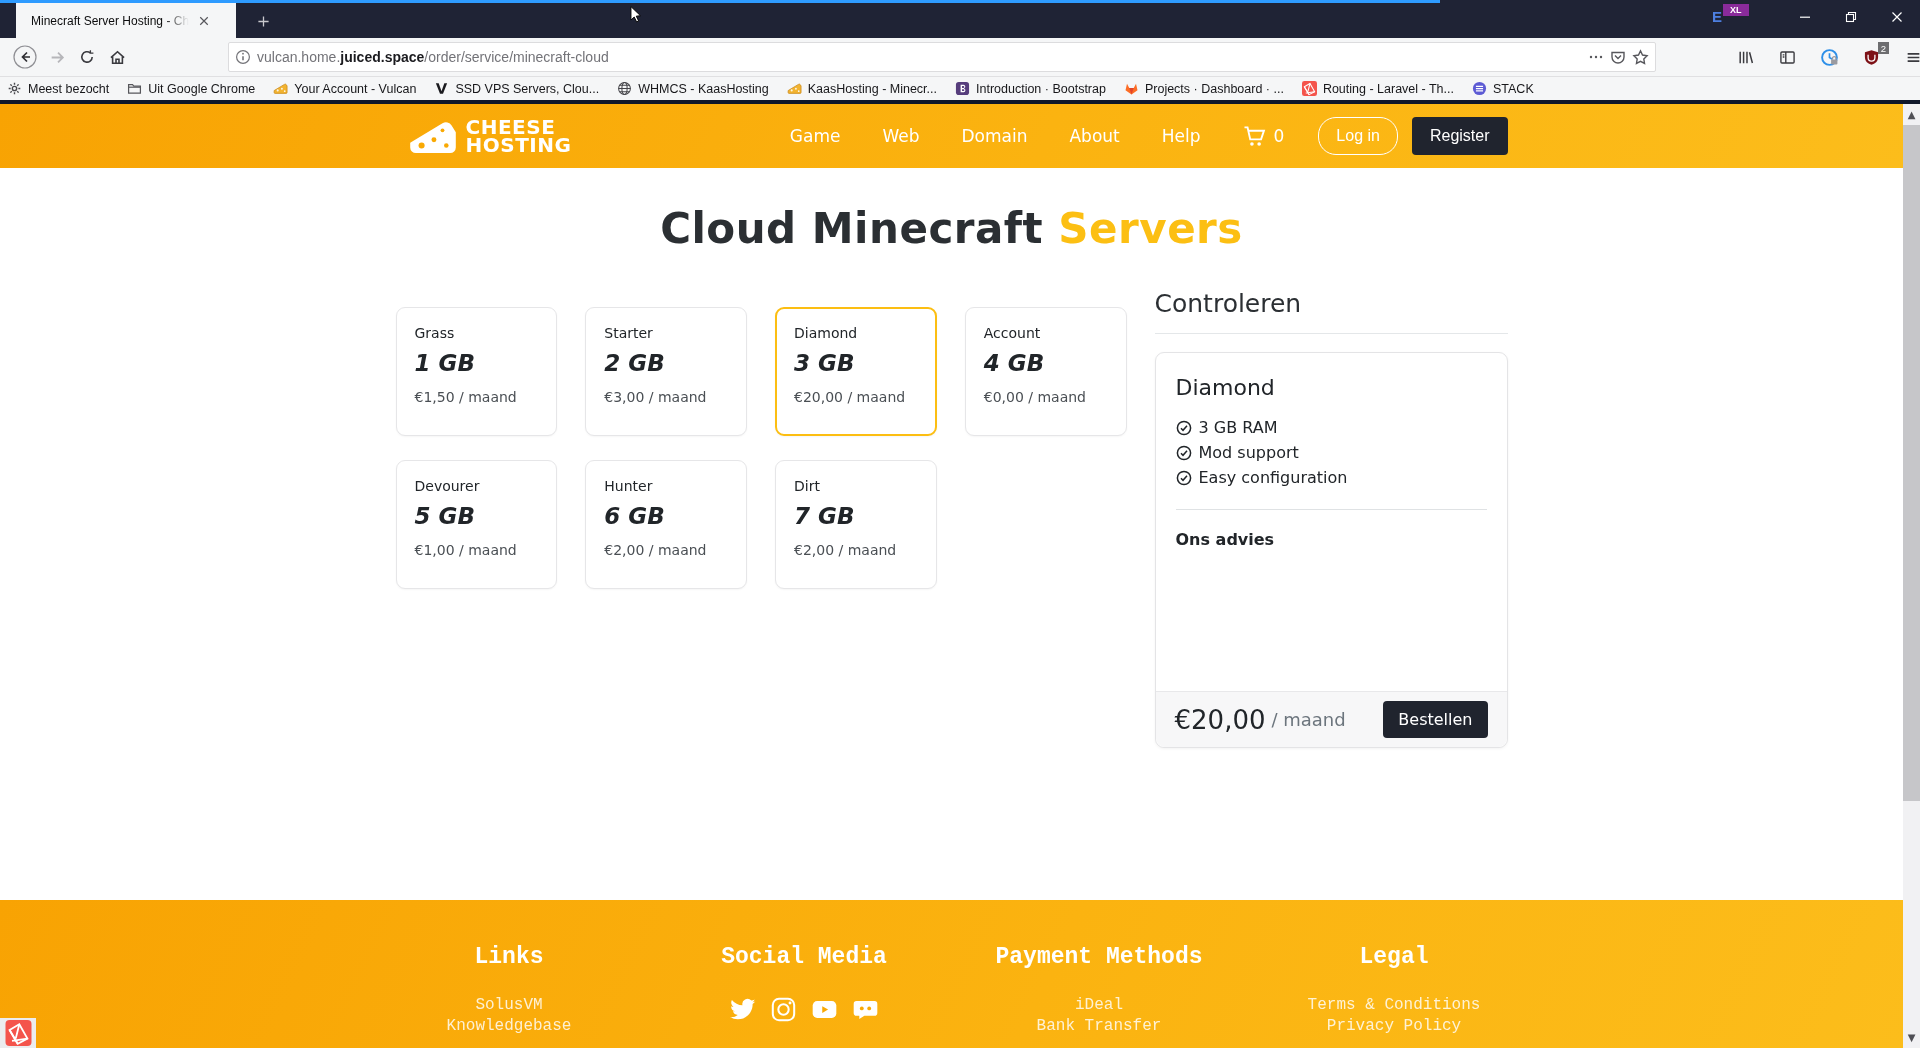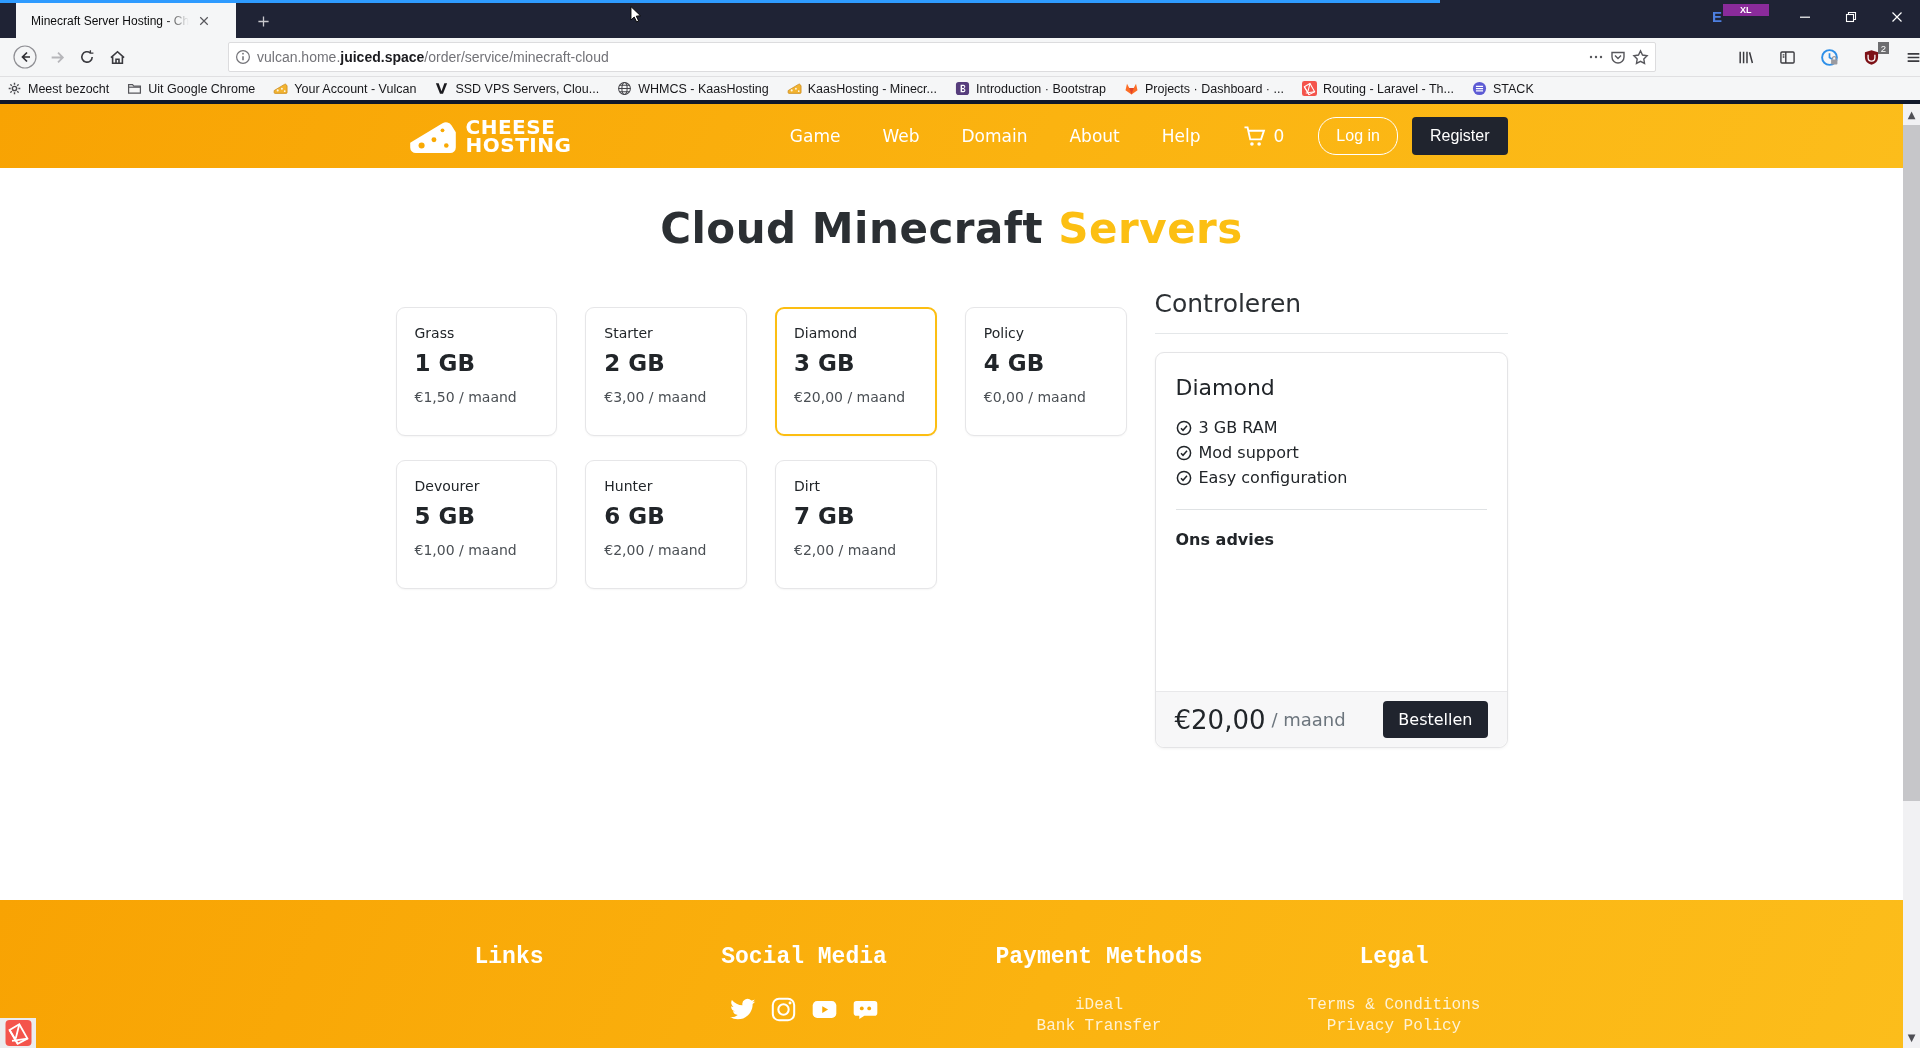--- a/index.html
+++ b/index.html
@@ -12,21 +12,21 @@
   .accent-line { position:absolute; top:0; left:0; width:1440px; height:3px; background:#2e9bff; }
   .tab { position:absolute; top:3px; left:16px; width:220px; height:35px; background:#f5f6f7;
          display:flex; align-items:center; padding:0 8px; gap:7px; }
   .tab-title { font-size:12px; color:#0c0c0d; white-space:nowrap; overflow:hidden; width:158px;
                -webkit-mask-image:linear-gradient(90deg,#000 85%,transparent); mask-image:linear-gradient(90deg,#000 85%,transparent); }
   .tab-close { width:16px; height:16px; display:flex; align-items:center; justify-content:center; flex:none; }
   .newtab-btn { position:absolute; top:10px; left:252px; width:22px; height:22px; display:flex; align-items:center; justify-content:center; }
   .titlebar-ext { position:absolute; top:8px; left:1712px; width:30px; height:24px; color:#4d7fe0;
                   font-weight:700; font-size:15px; }
   .titlebar-ext .xl-badge { position:absolute; top:-4px; left:11px; background:#8a2b9b; color:#fff;
-                  font-size:9px; font-weight:700; padding:1px 17px; letter-spacing:0; }
+                  font-size:9px; font-weight:700; padding:1px 7px; letter-spacing:0; }
   .win-controls { position:absolute; top:0; right:0; height:33px; display:flex; }
   .win-btn { width:46px; height:33px; display:flex; align-items:center; justify-content:center; }
 
   .navbar { position:absolute; top:38px; left:0; width:1920px; height:39px; background:#f5f6f7;
             display:flex; align-items:center; border-bottom:1px solid #e0e0e2; }
   .nav-icon { width:30px; height:30px; display:flex; align-items:center; justify-content:center; flex:none; }
   .nav-icon.back { margin-left:8px; width:34px; }
   .urlbar { margin-left:96px; width:1428px; height:30px; background:#fff; border:1px solid #dcdcde;
             border-radius:2px; display:flex; align-items:center; padding:0 6px; gap:6px; flex:none; }
   .url-text { flex:1; font-size:14px; color:#737378; white-space:nowrap; overflow:hidden; }
@@ -74,21 +74,21 @@
   .col-left { width:731px; }
   .col-right { width:353px; }
   .section-title { font-size:25px; font-weight:500; color:#2b2f33; padding-bottom:15px; border-bottom:1px solid #e4e7e9; }
 
   .pkg-grid { margin-top:18px; display:grid; grid-template-columns:repeat(4,1fr); column-gap:28px; row-gap:24px;
               grid-auto-rows:129px; }
   .pkg { background:#fff; border:1px solid #e6e6e8; border-radius:9px; padding:17px 18px; cursor:pointer;
          box-shadow:0 1px 2px rgba(0,0,0,0.04); }
   .pkg.selected { border:2px solid #fcbe12; padding:16px 17px; }
   .pkg-name { font-size:14px; color:#212529; }
-  .pkg-ram { font-size:23px; font-weight:700; color:#212529; margin-top:9px; }
+  .pkg-ram { font-size:23px; font-weight:700; color:#212529; margin-top:9px;font-style:italic; }
   .pkg-price { font-size:14px; color:#4a4f54; margin-top:13px; }
 
   .checkout-card { margin-top:18px; background:#fff; border:1px solid #e4e4e6; border-radius:9px;
                    box-shadow:0 1px 3px rgba(0,0,0,0.05); height:396px; display:flex; flex-direction:column; }
   .checkout-body { padding:22px 20px 0; flex:1; display:flex; flex-direction:column; }
   .checkout-title { font-size:22px; font-weight:500; color:#212529; }
   .feature-list { list-style:none; margin-top:16px; }
   .feature-list li { display:flex; align-items:center; gap:7px; font-size:16px; color:#212529; line-height:1.55; }
   .feature-list svg { width:16px; height:16px; flex:none; }
   .checkout-hr { border:none; border-top:1px solid #dfe2e4; margin:19px 0 20px; }
@@ -442,21 +442,21 @@
     <div class="pkg-price">€3,00 / maand</div>
   </div>
 
   <div class="pkg selected">
     <div class="pkg-name">Diamond</div>
     <div class="pkg-ram">3 GB</div>
     <div class="pkg-price">€20,00 / maand</div>
   </div>
 
   <div class="pkg">
-    <div class="pkg-name">Policy</div>
+    <div class="pkg-name">Account</div>
     <div class="pkg-ram">4 GB</div>
     <div class="pkg-price">€0,00 / maand</div>
   </div>
 
   <div class="pkg">
     <div class="pkg-name">Devourer</div>
     <div class="pkg-ram">5 GB</div>
     <div class="pkg-price">€1,00 / maand</div>
   </div>
 
@@ -517,20 +517,24 @@
             <button class="btn-order">Bestellen</button>
           </div>
         </div>
       </aside>
     </div>
 
     <footer class="site-footer">
       <div class="footer-inner">
         <div>
           <div class="footer-title">Links</div>
+          <ul class="footer-list" id="footer-links">
+              <li><a>SolusVM</a></li>
+              <li><a>Knowledgebase</a></li>
+            </ul>
         </div>
         <div>
           <div class="footer-title">Social Media</div>
           <div class="social-row" id="footer-social">
               <a>
                 <span class="icn">
                   <svg viewBox="0 0 24 24">
                     <path d="M23.4 4.8c-.8.4-1.7.6-2.6.8a4.6 4.6 0 0 0 2-2.6c-.9.5-1.9.9-2.9 1.1a4.6 4.6 0 0 0-7.9 4.2A13 13 0 0 1 2.6 3.5a4.6 4.6 0 0 0 1.4 6.1c-.7 0-1.5-.2-2.1-.6a4.6 4.6 0 0 0 3.7 4.5c-.7.2-1.4.2-2.1.1a4.6 4.6 0 0 0 4.3 3.2A9.2 9.2 0 0 1 .9 18.7a13 13 0 0 0 7 2c8.5 0 13.1-7 13.1-13.1v-.6c.9-.6 1.7-1.4 2.4-2.2z" fill="#fff"></path>
                   </svg>
                 </span>

